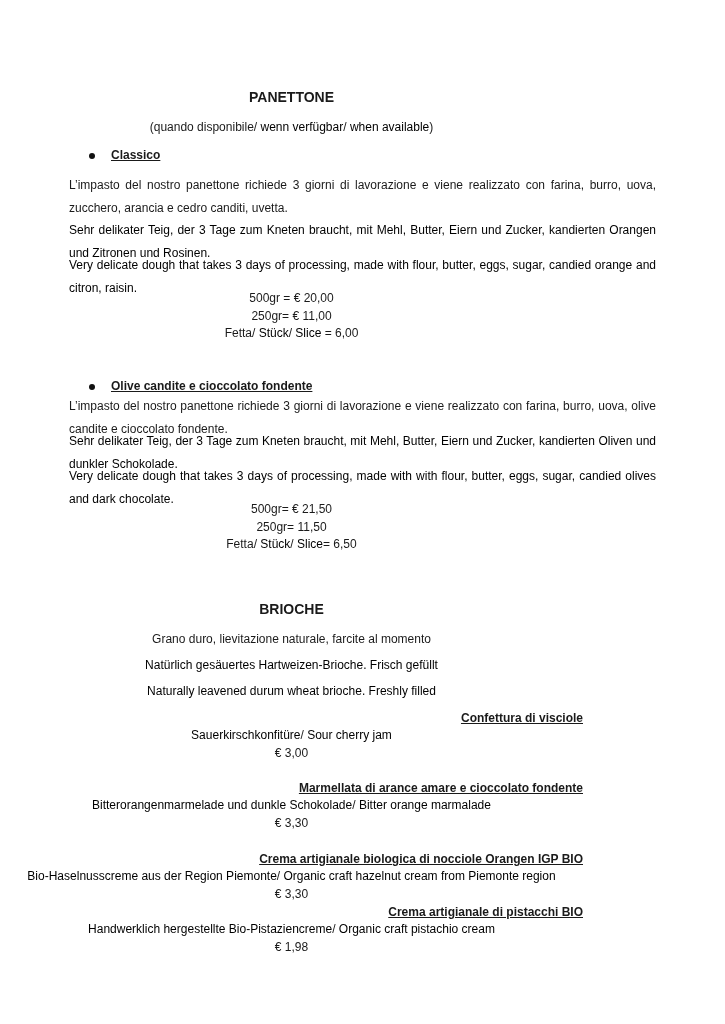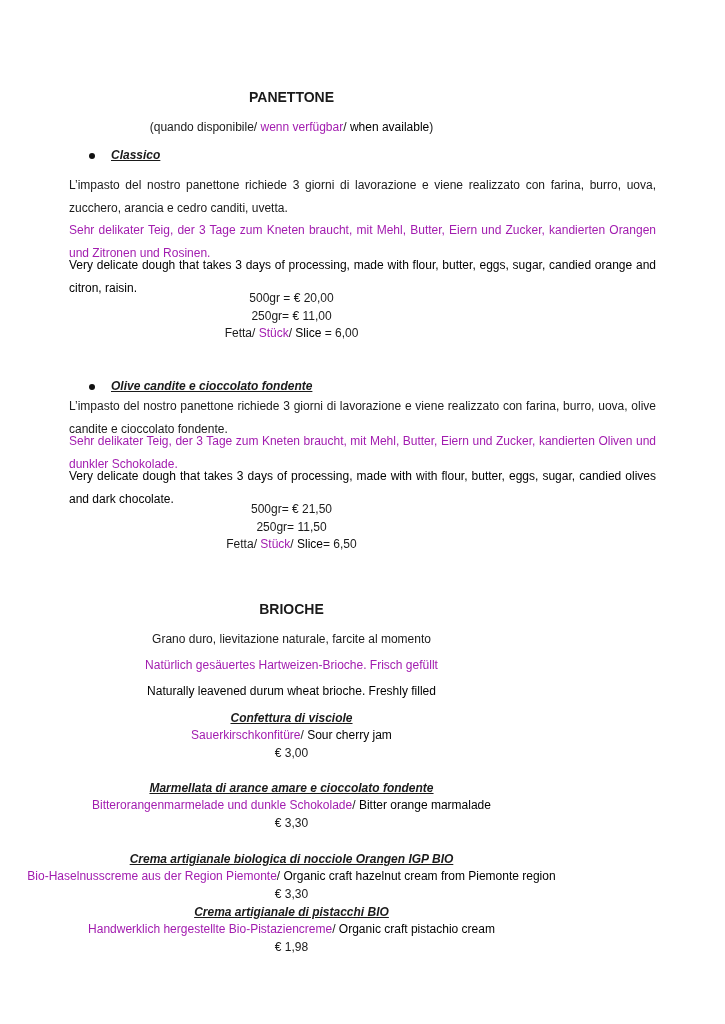--- a/index.html
+++ b/index.html
@@ -5,23 +5,23 @@
   html, body { margin: 0; padding: 0; background: #ffffff; }
   body {
     width: 725px; height: 1024px; overflow: hidden; position: relative;
     font-family: "Liberation Sans", sans-serif; color: #1a1a1a; font-size: 12px;
   }
   .page { position: absolute; left: 0; top: 0; width: 725px; }
   .line { position: absolute; white-space: nowrap; line-height: 16px; }
   .center { left: 0; width: 583px; text-align: center; }
   .just { left: 69px; width: 587px; text-align: justify; text-align-last: left; white-space: normal; line-height: 23px; }
   .title { font-weight: bold; font-size: 14px; }
-  .de { color: #a21caf; }
+  .de { color: #000000; }
   .en { color: #000000; }
-  .name { font-style: italic; font-weight: bold; text-decoration: underline; }
+  .name { font-weight: bold; text-decoration: underline; text-align: right; }
   .bullet { display: inline-block; width: 6px; height: 6px; border-radius: 50%; background: #111; vertical-align: middle; margin-right: 16px; }
 </style>
 </head>
 <body>
 
 <div class="page">
 
   <div class="line center title" style="top:89px">PANETTONE</div>
   <div class="line center" style="top:119px"><span>(quando disponibile/ </span><span class="de">wenn verfügbar</span><span>/ </span><span class="en">when available</span><span>)</span></div>
 

